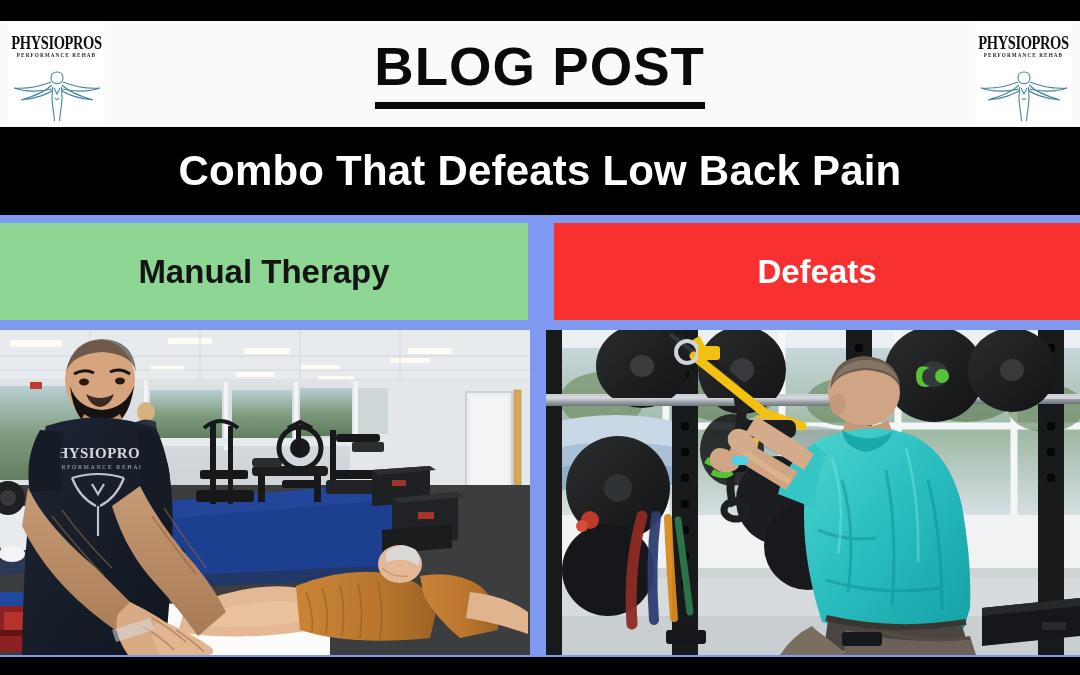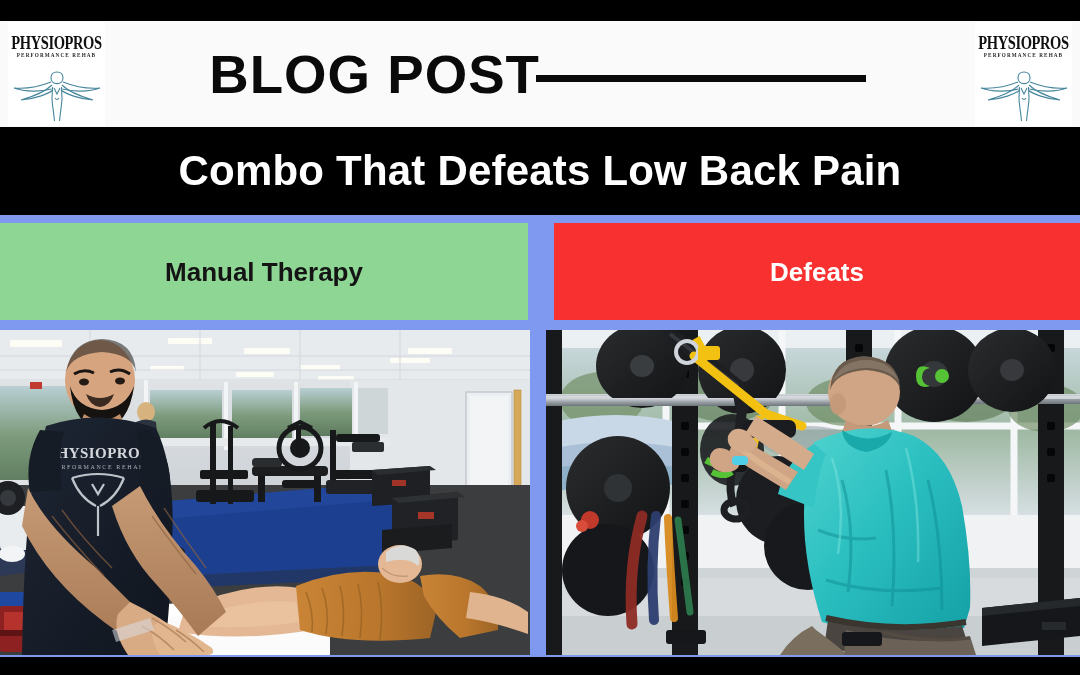--- a/index.html
+++ b/index.html
@@ -21,41 +21,41 @@
   .logo-left{left:8px;}
   .logo-right{right:8px;}
   .logo-word{font-family:"Liberation Serif","DejaVu Serif",serif;font-weight:700;
              font-size:14.5px;letter-spacing:-0.4px;color:#101010;line-height:1;
              transform:scaleY(1.25);transform-origin:center top;}
   .logo-sub{font-family:"Liberation Serif","DejaVu Serif",serif;font-weight:700;
             font-size:5.2px;letter-spacing:1.1px;color:#2a2a2a;margin-top:4px;line-height:1;}
   .logo-fig{position:relative;width:92px;height:62px;margin-top:2px;}
   .logo-fig svg{position:absolute;left:0;top:0;}
 
-  .blog-title-wrap{display:flex;flex-direction:row;align-items:center;}
+  .blog-title-wrap{display:flex;flex-direction:column;align-items:center;}
   .blog-title{font-family:"Liberation Sans","DejaVu Sans",sans-serif;
               font-weight:700;font-size:53px;letter-spacing:1px;color:#0a0a0a;
               line-height:1;transform:scaleX(1.03);}
   .blog-underline{width:330px;height:7px;background:#0a0a0a;margin-top:9px;}
 
   
   .headline-band{position:absolute;left:0;top:127px;width:1080px;height:88px;
                  background:#000;display:flex;align-items:center;justify-content:center;}
   .headline{font-family:"Liberation Sans","DejaVu Sans",sans-serif;font-weight:700;
             font-size:42px;color:#fff;letter-spacing:0.2px;line-height:1;}
 
   
   .chip-band{position:absolute;left:0;top:215px;width:1080px;height:115px;background:#8099f0;}
 
   .chip{position:absolute;top:8px;height:97px;display:flex;align-items:center;
         justify-content:center;box-sizing:border-box;}
   .chip-manual{left:0px;width:528px;}
   .chip-exercise{left:554px;width:526px;}
   .chip-label{font-family:"Liberation Sans","DejaVu Sans",sans-serif;font-weight:700;
-              font-size:26px;line-height:1;}
+              font-size:33px;line-height:1;}
 
   
   .photo-row{position:absolute;left:0;top:330px;width:1080px;height:327px;background:#8099f0;}
   .photo{position:absolute;top:0;height:325px;overflow:hidden;background:#111;}
   .photo-left{left:0;width:530px;}
   .photo-right{left:546px;width:534px;}
 
   .bottom-strip{position:absolute;left:0;top:657px;width:1080px;height:18px;background:#000;}
 
   svg{display:block;}

